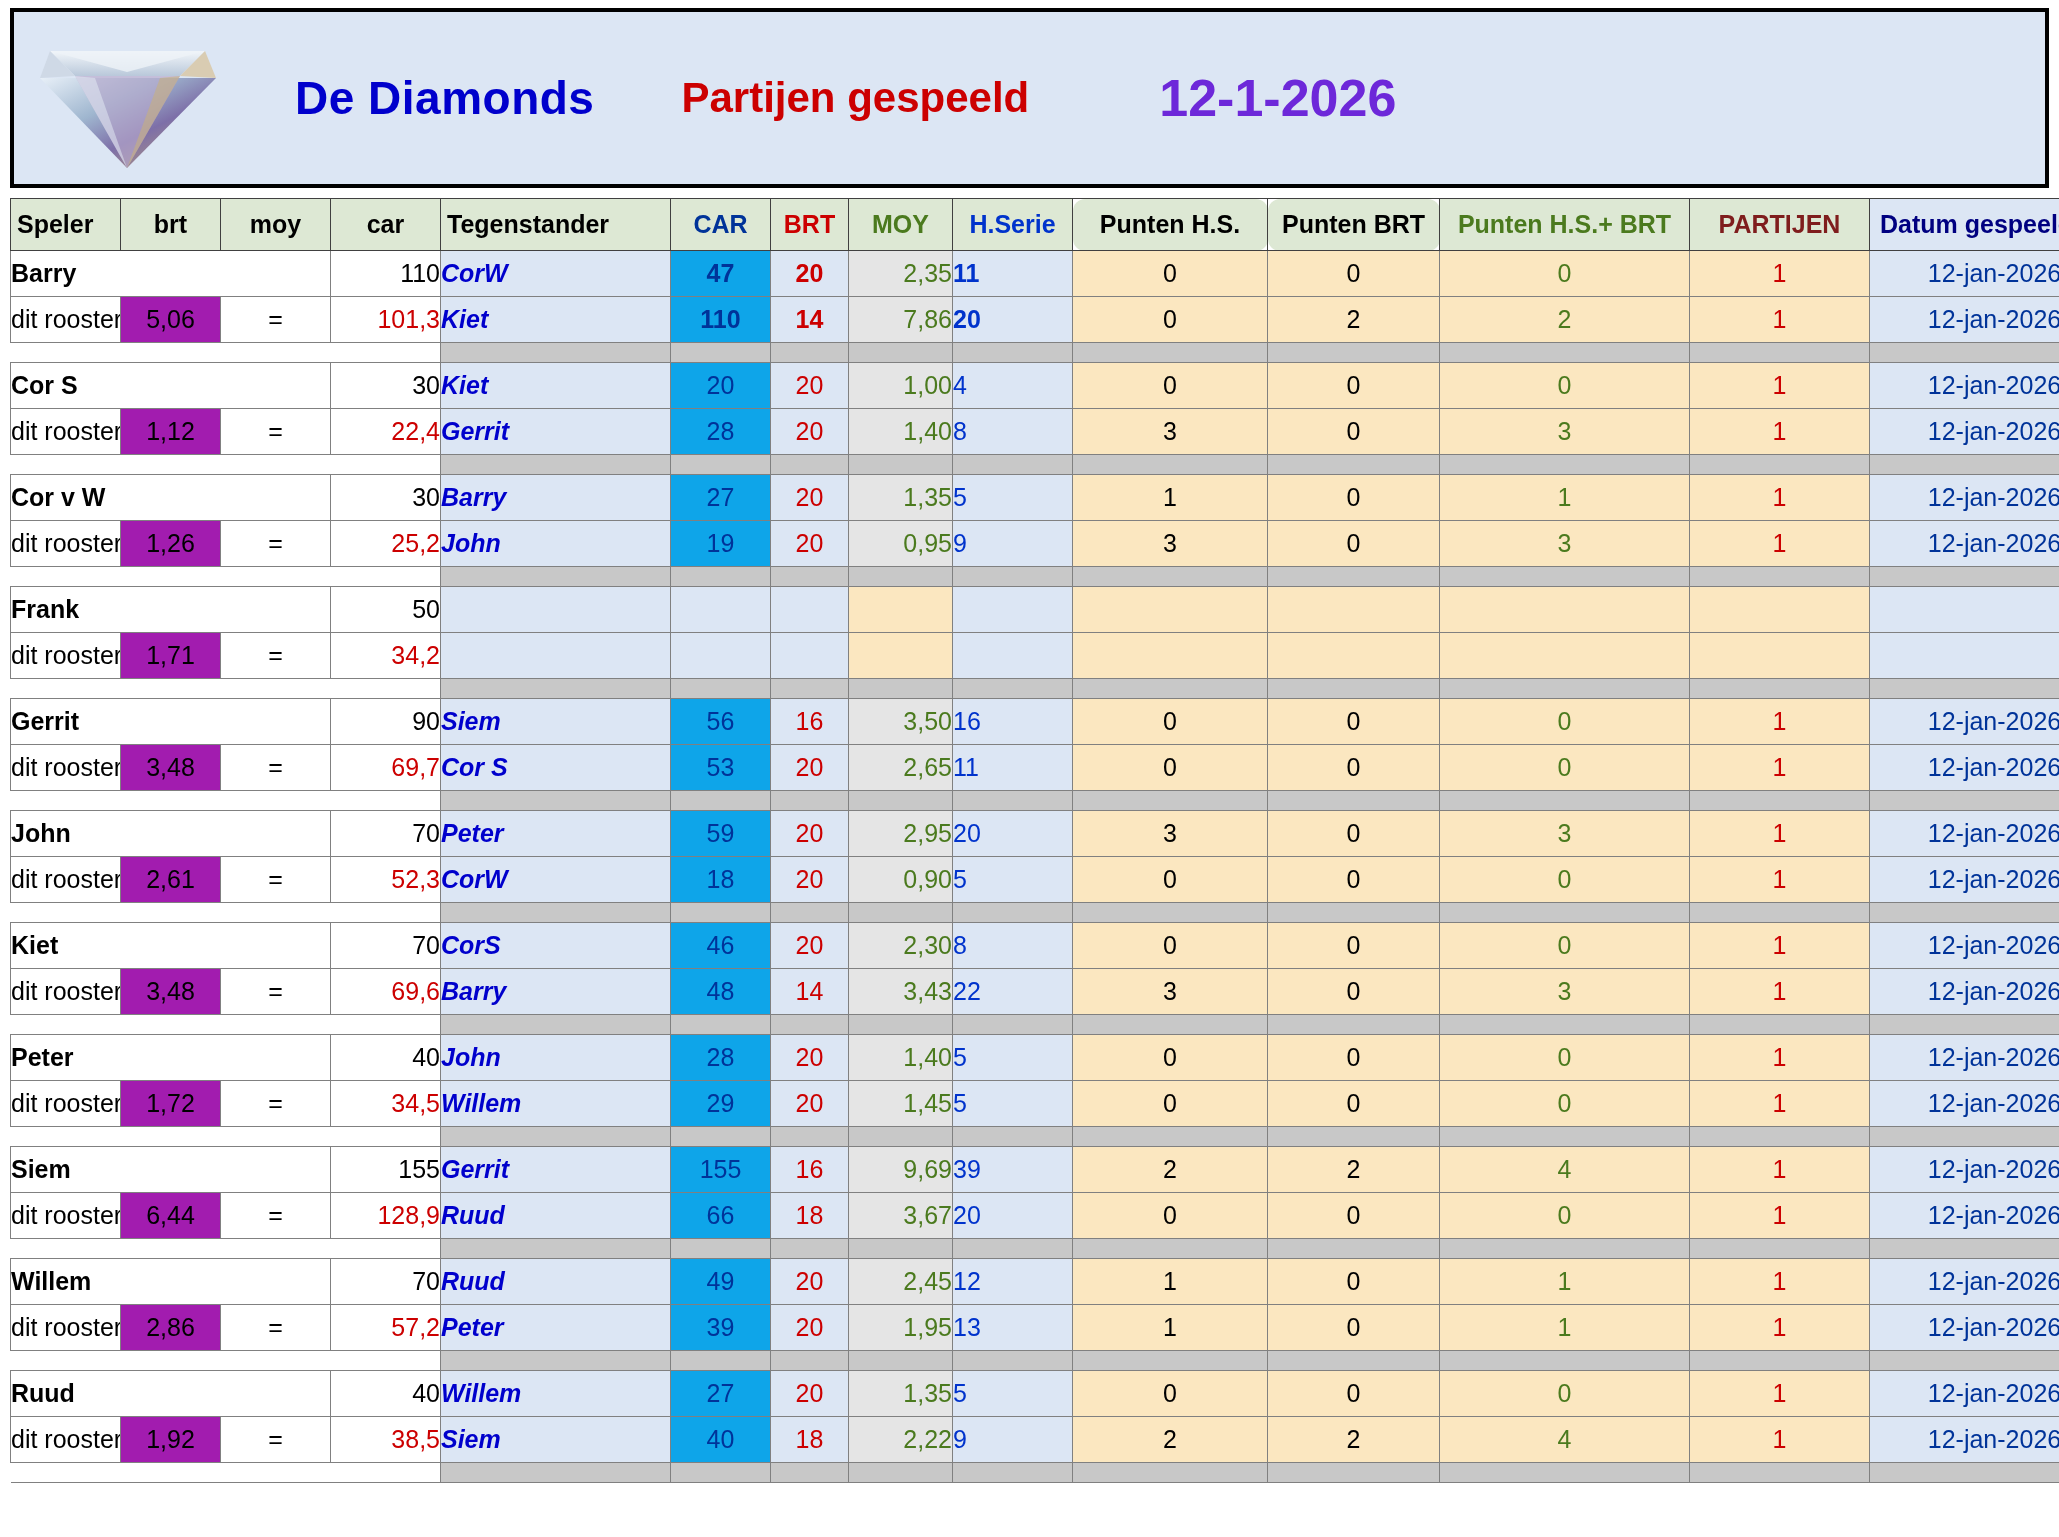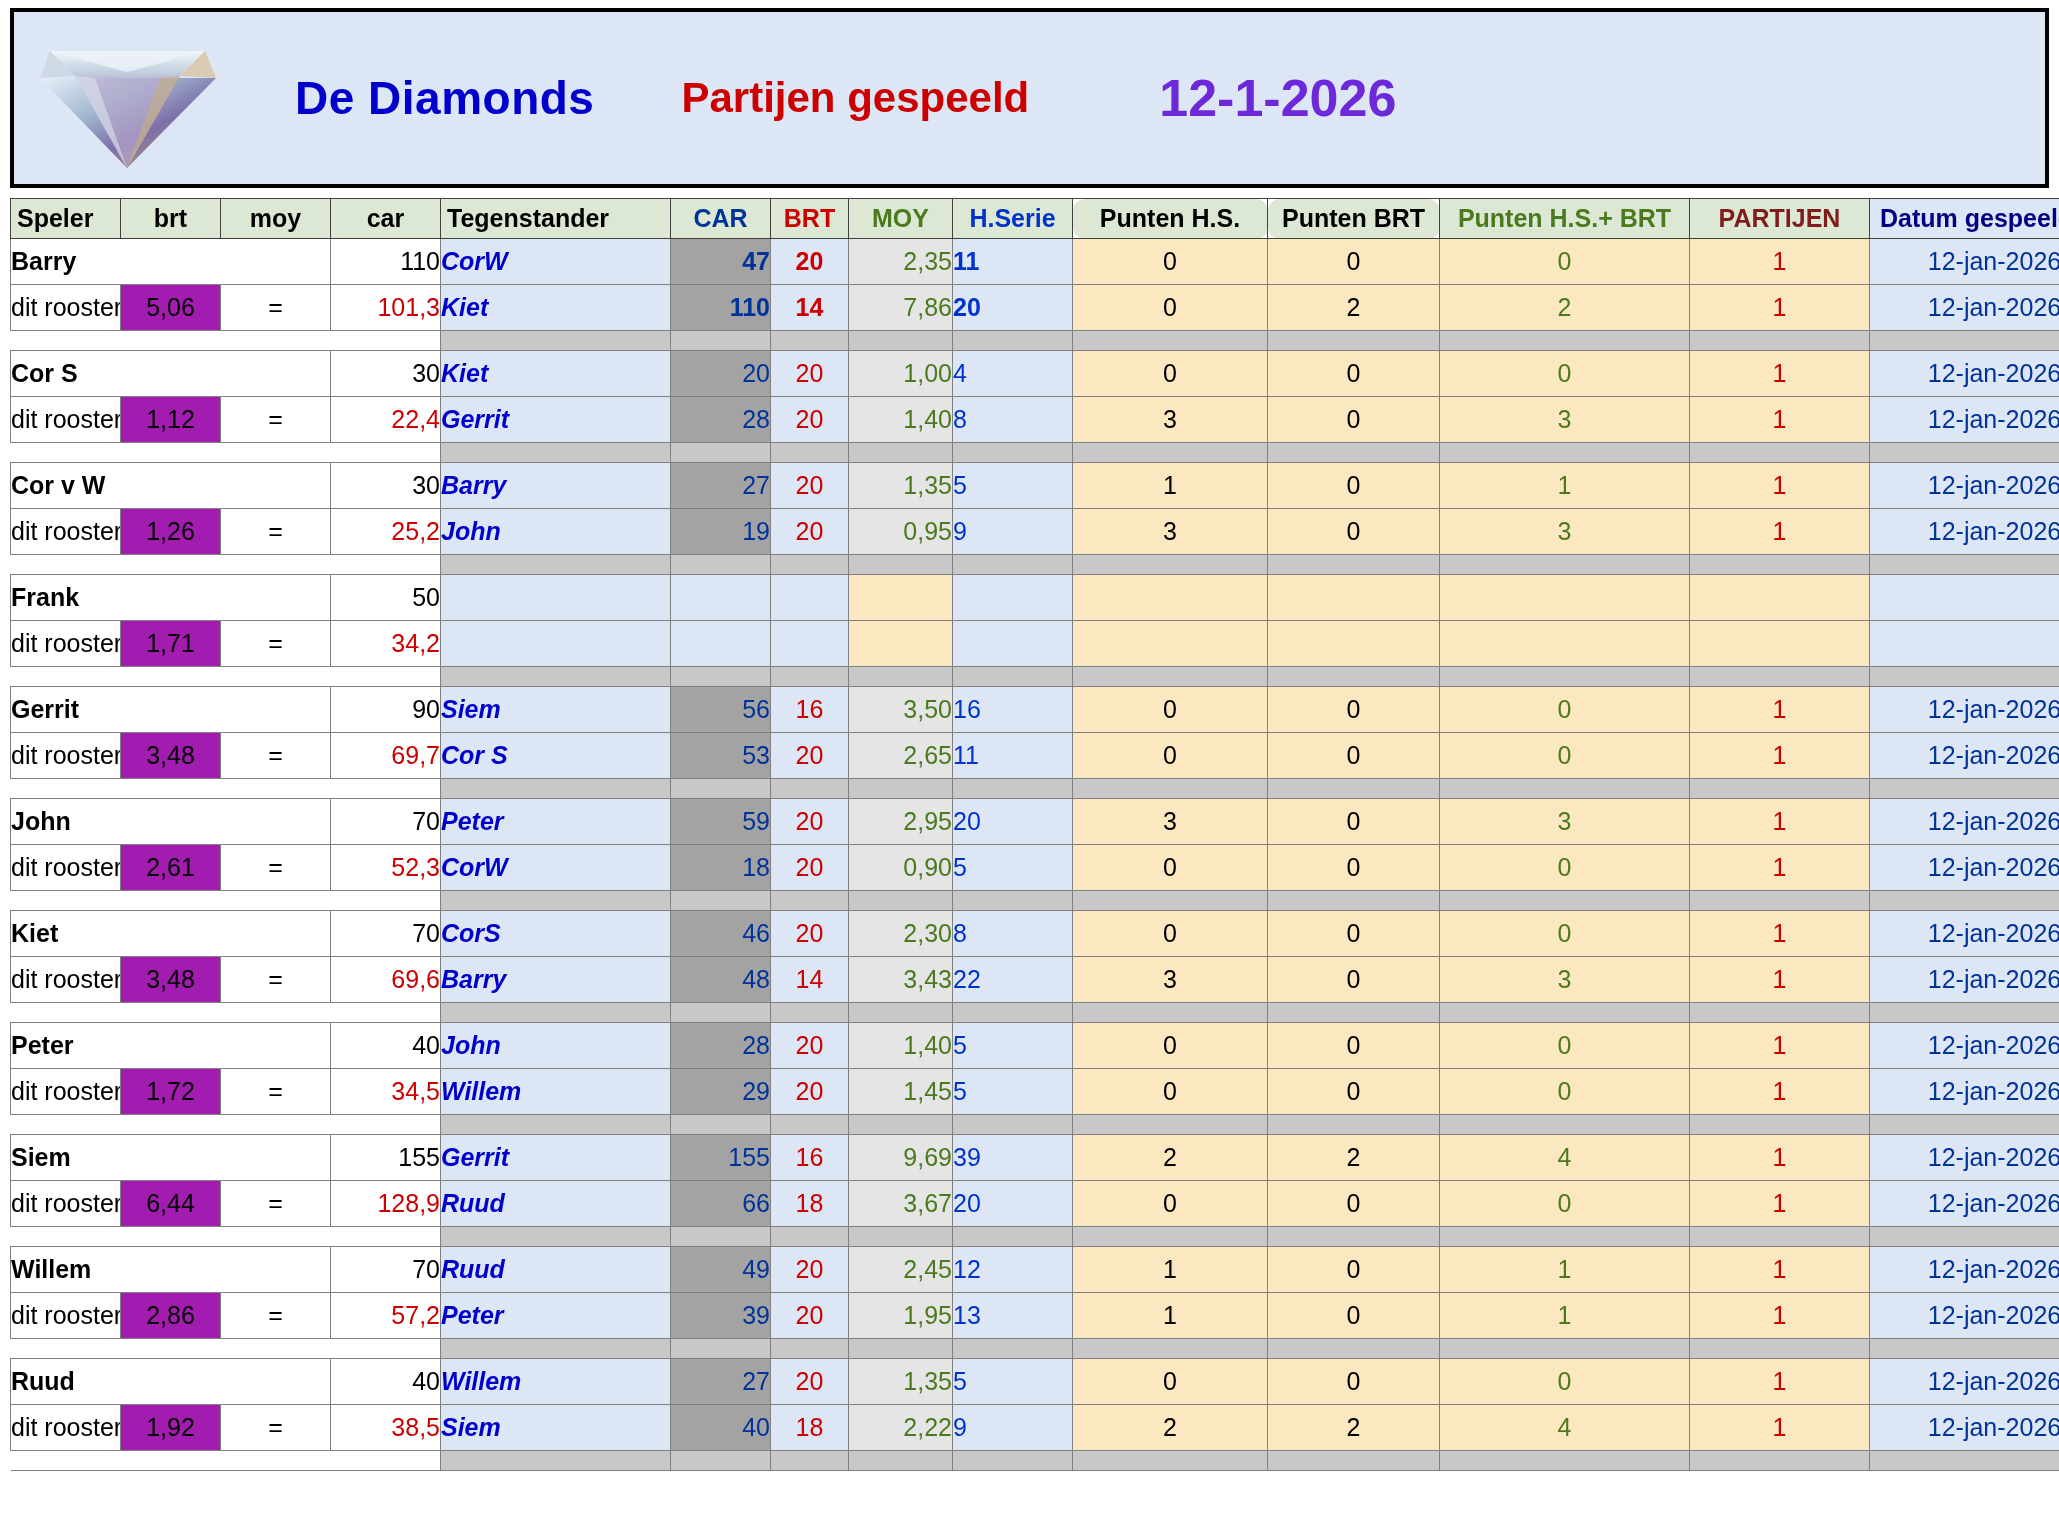--- a/index.html
+++ b/index.html
@@ -83,21 +83,21 @@
   col.c-pbrt{width:172px;}
   col.c-phsbrt{width:250px;}
   col.c-part{width:180px;}
   col.c-datum{width:250px;}
 
   
   tr.head td{
     background:#dde8d4;
     font-weight:bold;
     font-size:25px;
-    height:40px;
+    height:52px;
     border:1px solid #404040;
     text-align:center;
   }
   tr.head td.left{text-align:left;padding-left:6px;}
   tr.head td.speler{background:#dde8d4;color:#000;}
   tr.head td.lightblue{background:#dce6f4;color:#000080;text-align:left;padding-left:10px;}
   .h-car{color:#003399;}
   .h-brt{color:#cc0000;}
   .h-moy{color:#4b7a1e;}
   .h-hs{color:#0033cc;}
@@ -142,21 +142,21 @@
 
   
   td.opp{
     background:#dce6f4;
     color:#0000cc;
     font-weight:bold;font-style:italic;
     font-size:29px;
     padding-left:8px;
     text-align:left;
   }
-  td.num-car{background:#a3a3a3;color:#003399;text-align:right;font-size:26px;}
+  td.num-car{background:#0ea5e9;color:#003399;text-align:center;font-size:26px;}
   td.num-car.bold{font-weight:bold;}
   td.num-brt{background:#dce6f4;color:#cc0000;text-align:center;font-size:26px;}
   td.num-brt.bold{font-weight:bold;}
   td.num-moy{background:#e5e5e5;color:#4b7a1e;text-align:right;font-size:26px;}
   td.num-hs{background:#dce6f4;color:#0033cc;text-align:left;font-size:26px;}
   td.num-hs.bold{font-weight:bold;}
   td.num-pts{background:#fbe7c0;color:#000;text-align:center;font-size:26px;}
   td.num-ptsum{background:#fbe7c0;color:#4b7a1e;text-align:center;font-size:26px;}
   td.num-part{background:#fbe7c0;color:#cc0000;text-align:center;font-size:26px;}
   td.datum{background:#dce6f4;color:#003399;text-align:center;font-size:25px;}

